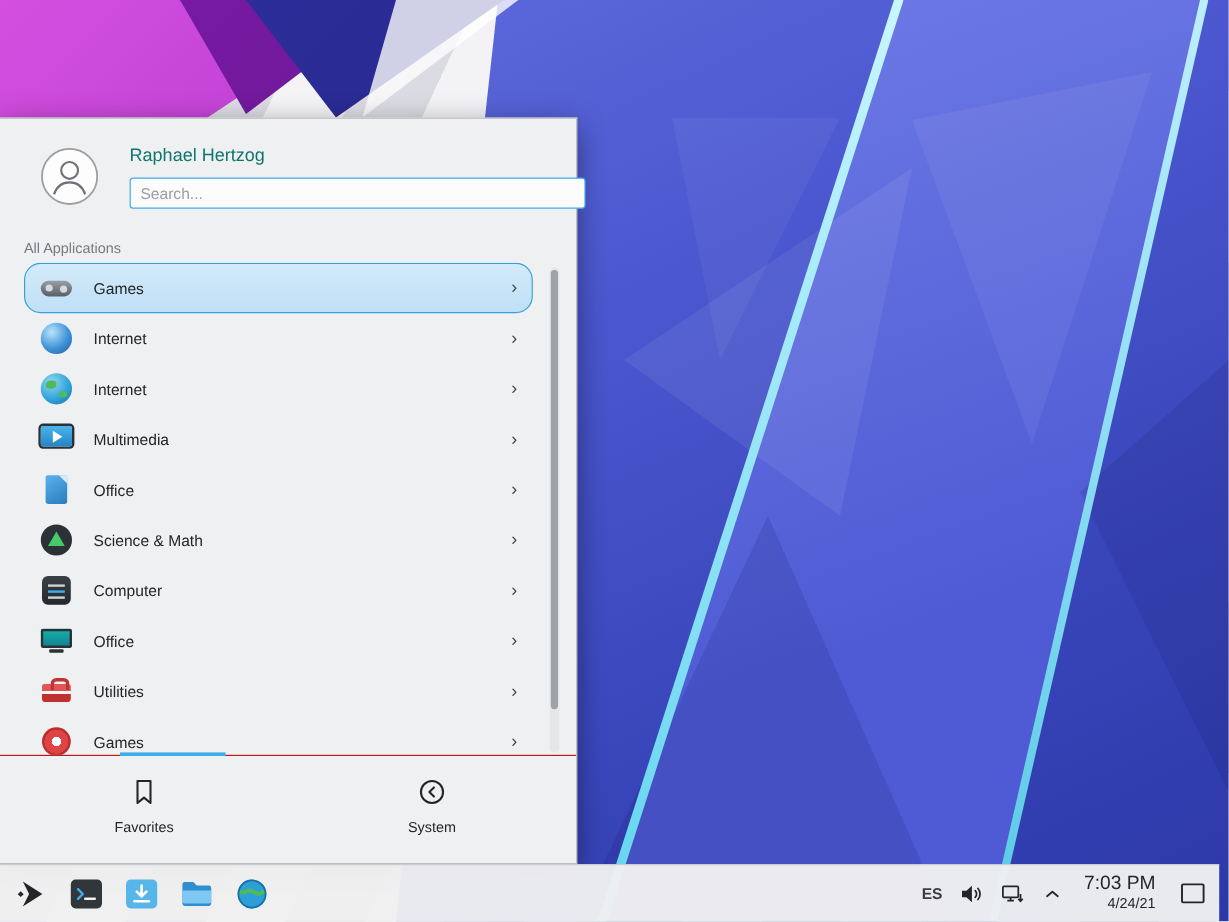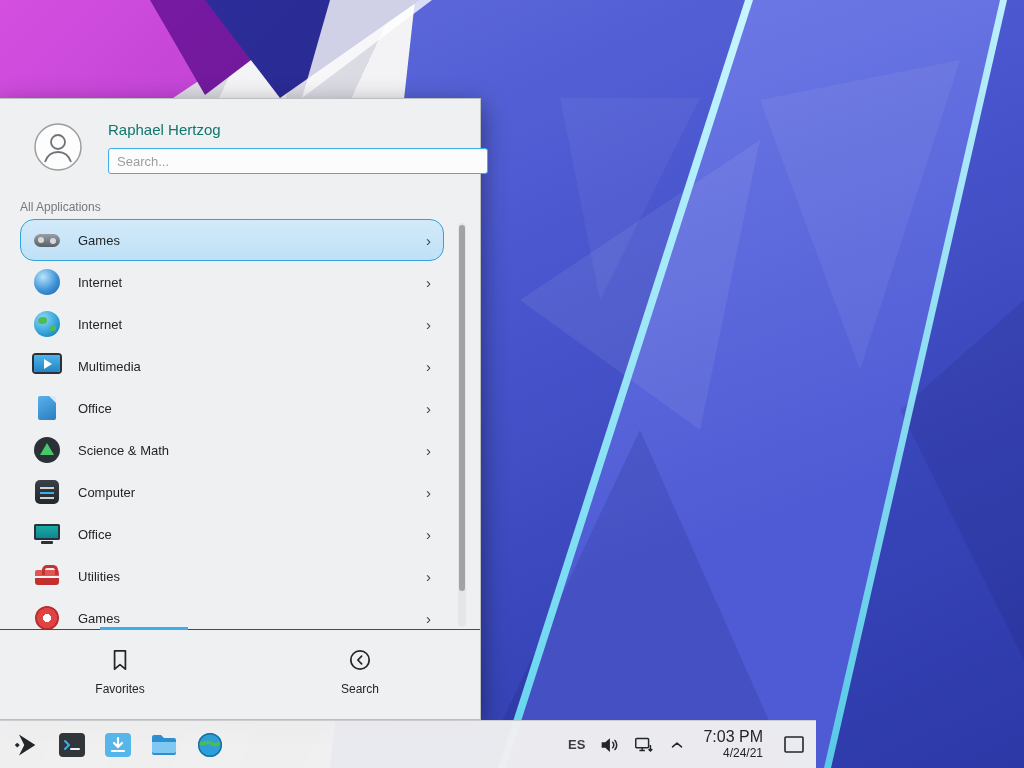--- a/index.html
+++ b/index.html
@@ -94,21 +94,21 @@
     background:linear-gradient(#19b2a6,#0e7f8f);box-shadow:inset 0 0 0 2px #2b3137;}
   .ci-system::after{left:10px;top:23px;width:12px;height:3px;background:#2b3137;border-radius:1px;}
   .ci-utils::before{left:4px;top:10px;width:24px;height:15px;border-radius:2px 2px 3px 3px;
     background:linear-gradient(180deg,#e25555 0 38%,#f4f5f6 38% 55%,#c22f2f 55%);}
   .ci-utils::after{left:11px;top:5px;width:10px;height:7px;border:3px solid #c23434;border-bottom:none;
     border-radius:5px 5px 0 0;}
   .ci-help::before{left:4px;top:4px;width:24px;height:24px;border-radius:50%;
     background:radial-gradient(circle,#ffffff 0 4px,#e04343 4px 10px,#b92e2e 10px);}
 
   
-  .taskbar{position:absolute;left:0;bottom:0;width:816px;height:48px;
+  .taskbar{position:absolute;left:0;bottom:0;width:1016px;height:48px;
     background:rgba(239,240,241,.97);border-top:1px solid #c9cbcE;
     display:flex;align-items:center;padding:0 6px 0 8px;}
   .tb-app{width:36px;height:40px;display:flex;align-items:center;justify-content:center;
     background:none;border:none;padding:0;margin-right:10px;cursor:default;}
   .tray{margin-left:auto;display:flex;align-items:center;gap:13px;padding-right:4px;}
   .kb-layout{font-size:13px;font-weight:bold;color:#3b3e40;}
   .tray-icon{display:flex;align-items:center;justify-content:center;}
   .clock{display:flex;flex-direction:column;align-items:flex-end;line-height:1.15;color:#232629;margin:0 4px;}
   .clock-time{font-size:16px;}
   .clock-date{font-size:12px;}
@@ -216,21 +216,21 @@
       </span>
       <span class="tab-label">Favorites</span>
     </div>
     <div class="tab">
       <span class="tab-icon">
         <svg width="26" height="26" viewBox="0 0 24 24">
             <circle cx="12" cy="12" r="8.5" fill="none" stroke="#232629" stroke-width="1.6"></circle>
             <path d="M13.5 8.5 10 12l3.5 3.5" fill="none" stroke="#232629" stroke-width="1.6" stroke-linecap="round" stroke-linejoin="round"></path>
           </svg>
       </span>
-      <span class="tab-label">Search</span>
+      <span class="tab-label">System</span>
     </div>
   </div>
 </div>
 
 <div class="taskbar">
   <button class="tb-app">
     <svg width="28" height="28" viewBox="0 0 24 24">
       <path d="M6 3l14 9-14 9 4.5-9z" fill="#232629"></path>
       <rect x="3" y="10.6" width="3" height="3" fill="#232629" transform="rotate(45 4.5 12.1)"></rect>
     </svg>

